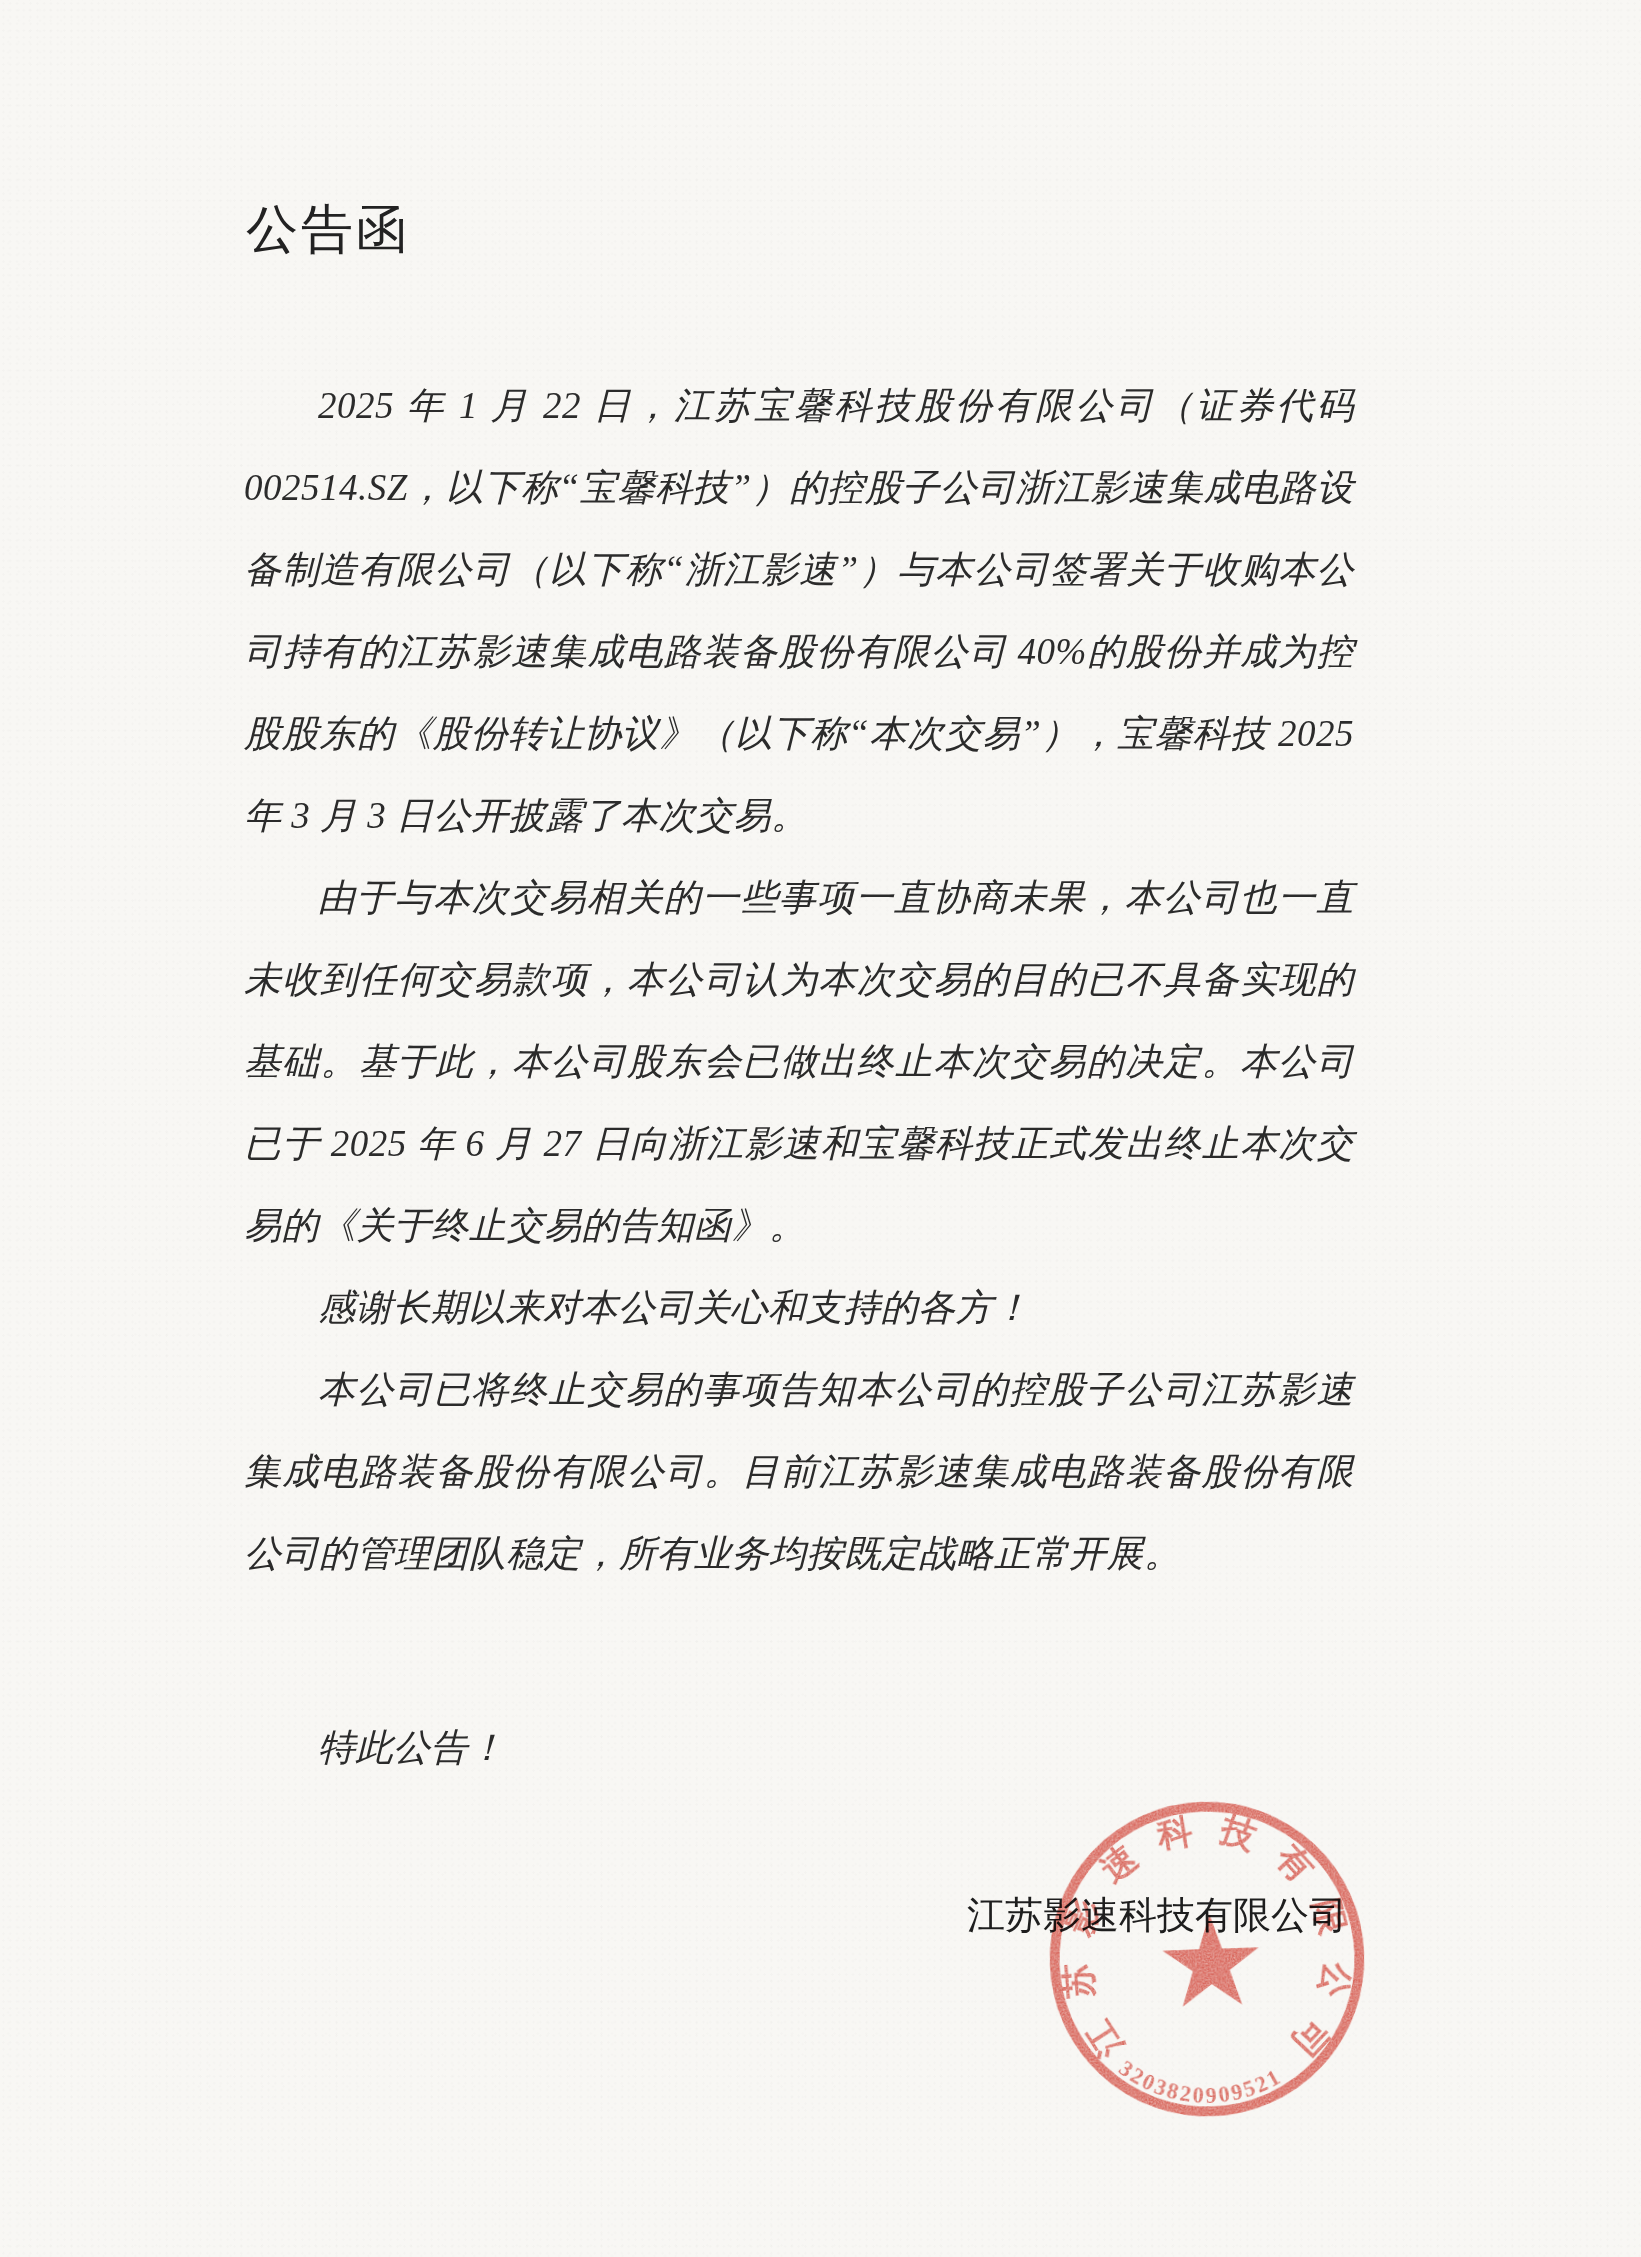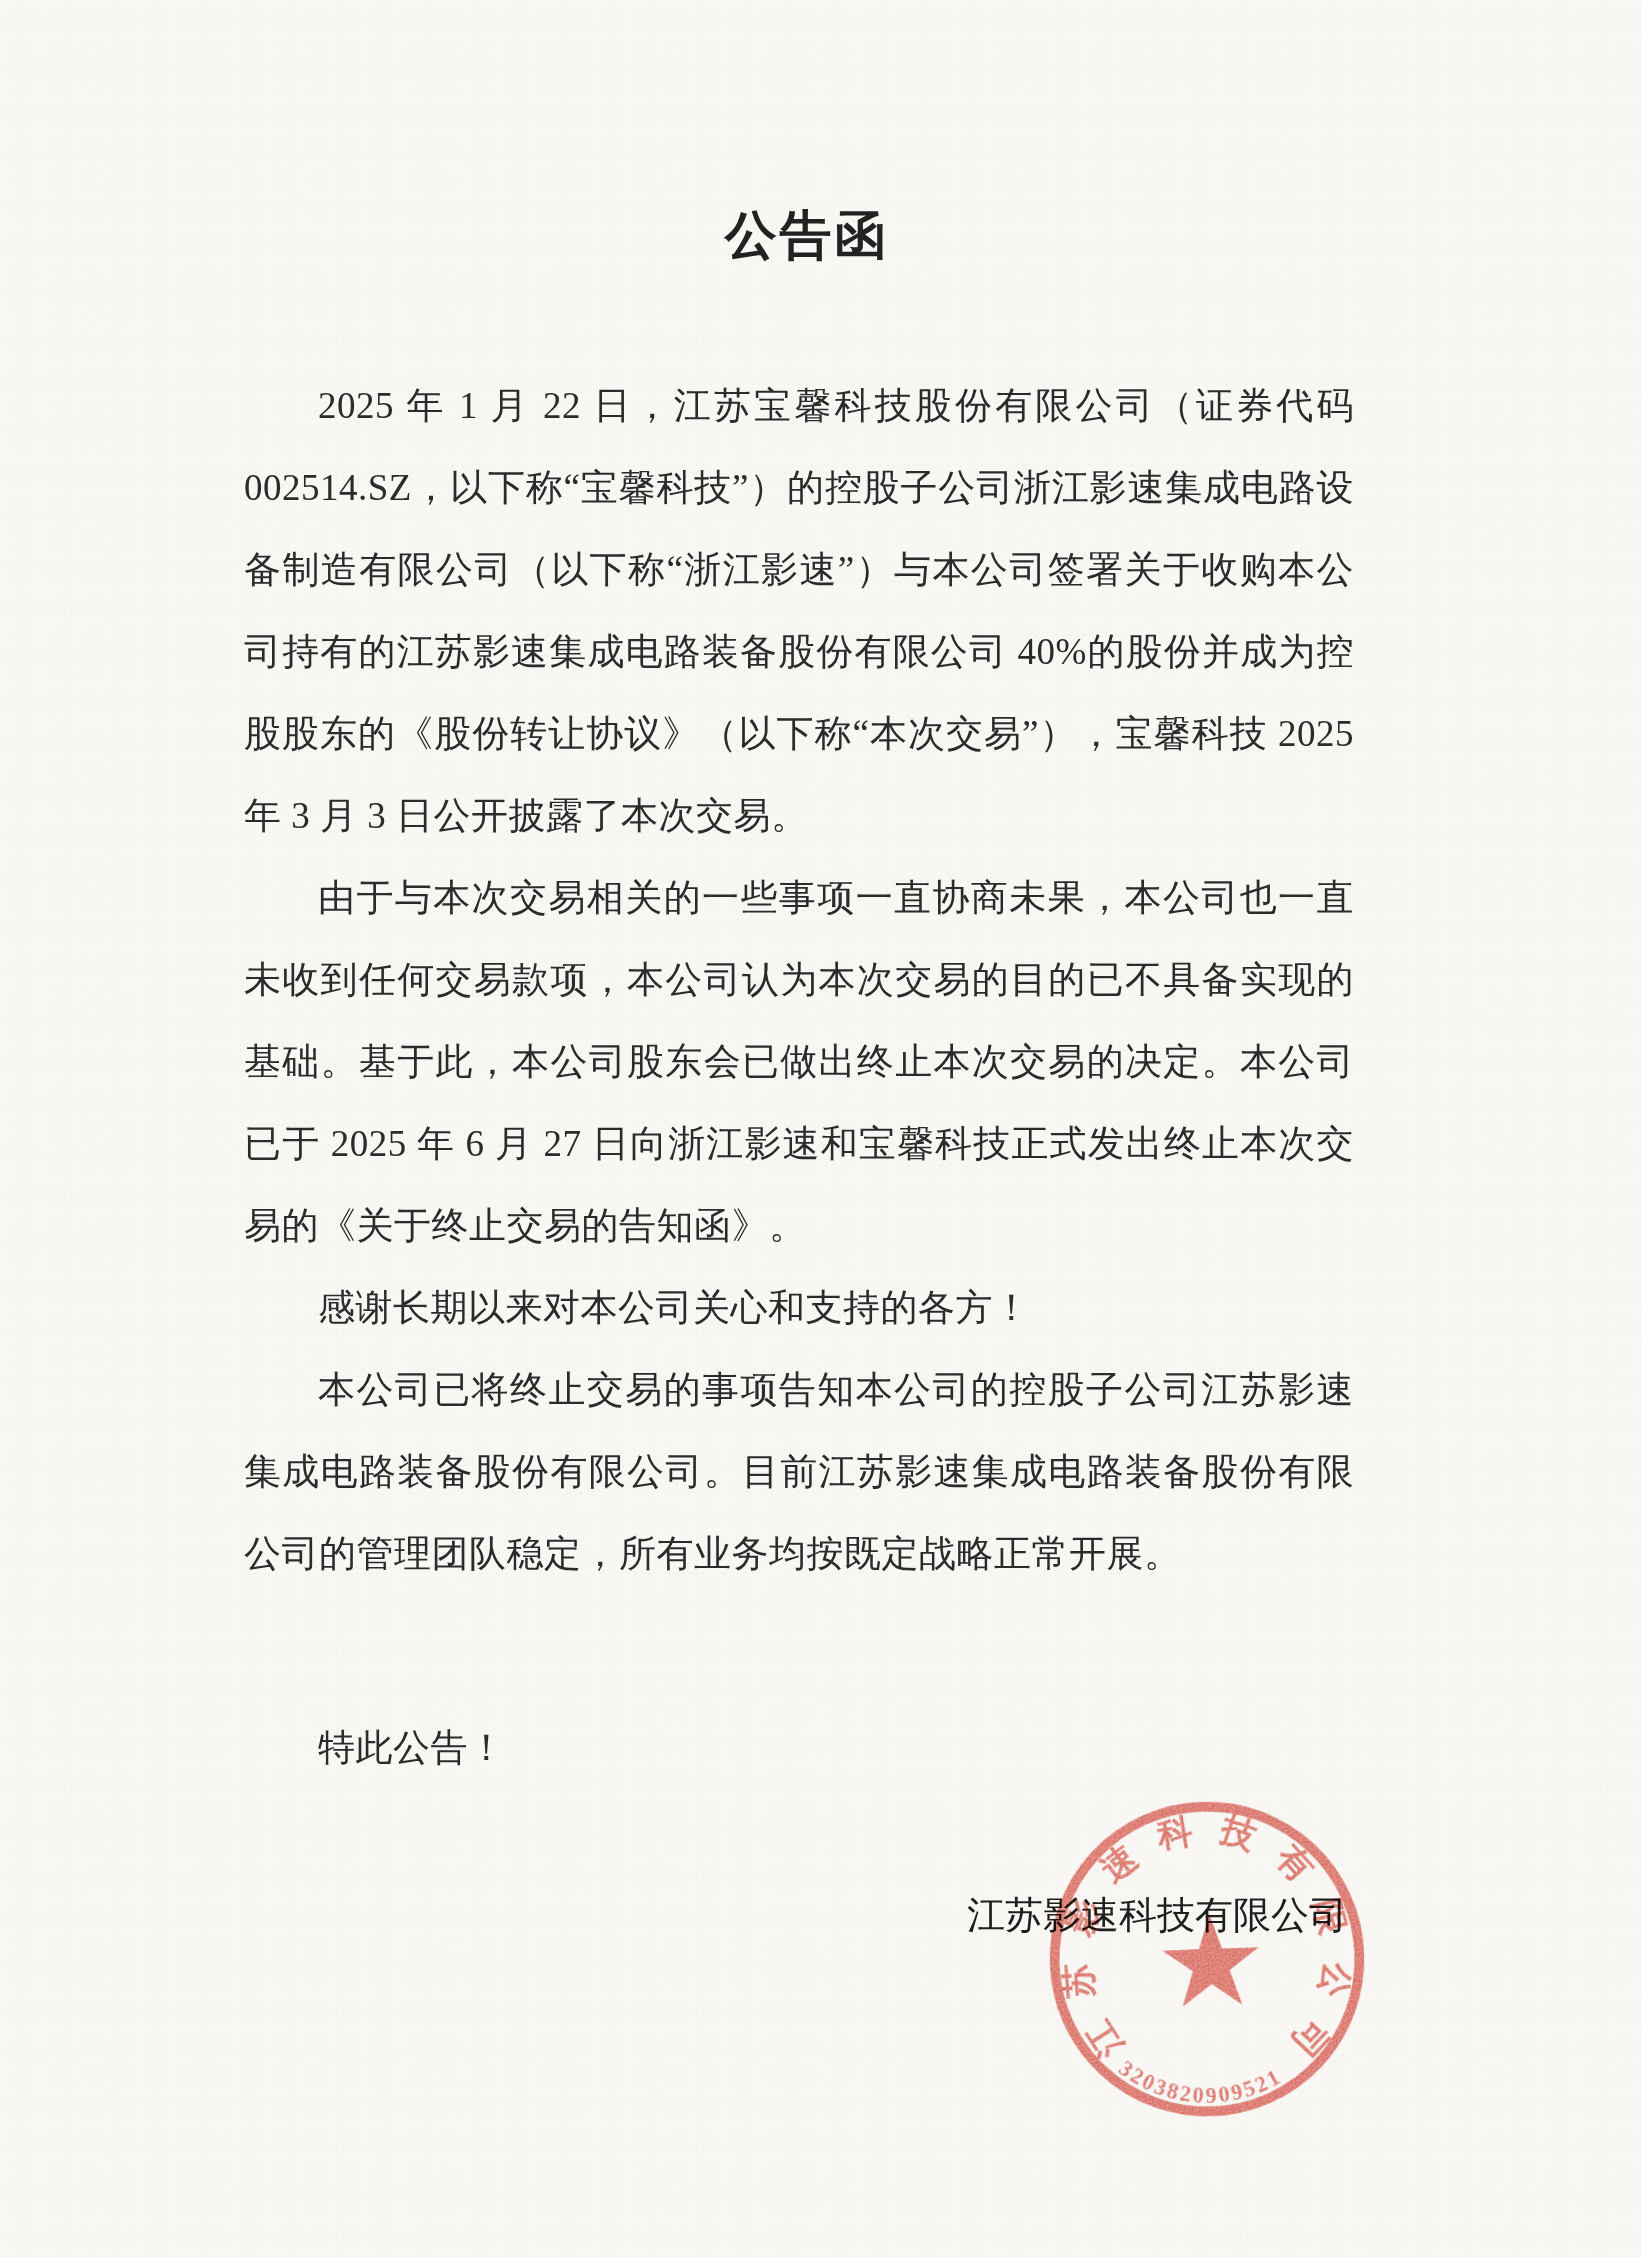--- a/index.html
+++ b/index.html
@@ -13,29 +13,30 @@
     background-color:#f8f7f4;
     background-image:
       radial-gradient(rgba(0,0,0,0.016) 1px, transparent 1px),
       radial-gradient(rgba(0,0,0,0.012) 1px, transparent 1px);
     background-size:6.8px 6.8px, 10.6px 10.6px;
     background-position:0 0, 2.9px 4.8px;
     color:#2b2b2b;
   }
   .title{
     position:absolute;left:244px;top:199px;width:1110px;
-    margin:8px;text-align:center;
-    font-size:52px;font-weight:700;letter-spacing:2.9px;line-height:58px;
+    margin:2px;text-align:left;
+    font-size:52px;font-weight:400;letter-spacing:2.9px;line-height:58px;
     color:#222;
   }
   .body-text{
     position:absolute;left:244px;top:365px;width:1110px;
     font-size:37px;line-height:82px;
     text-align:justify;text-justify:inter-character;
     letter-spacing:0.5px;
+    font-style:italic;
   }
   .body-text p{margin:0;text-indent:2em;}
   .closing{margin-top:112px !important;text-align:left;}
   .signature{
     position:absolute;left:964px;top:1894px;width:386px;
     text-align:center;font-size:38px;color:#1e1e1e;
   }
   .sig-company{line-height:42px;letter-spacing:0;}
   .sig-date{line-height:42px;margin-top:46px;letter-spacing:1px;}
   .seal{

